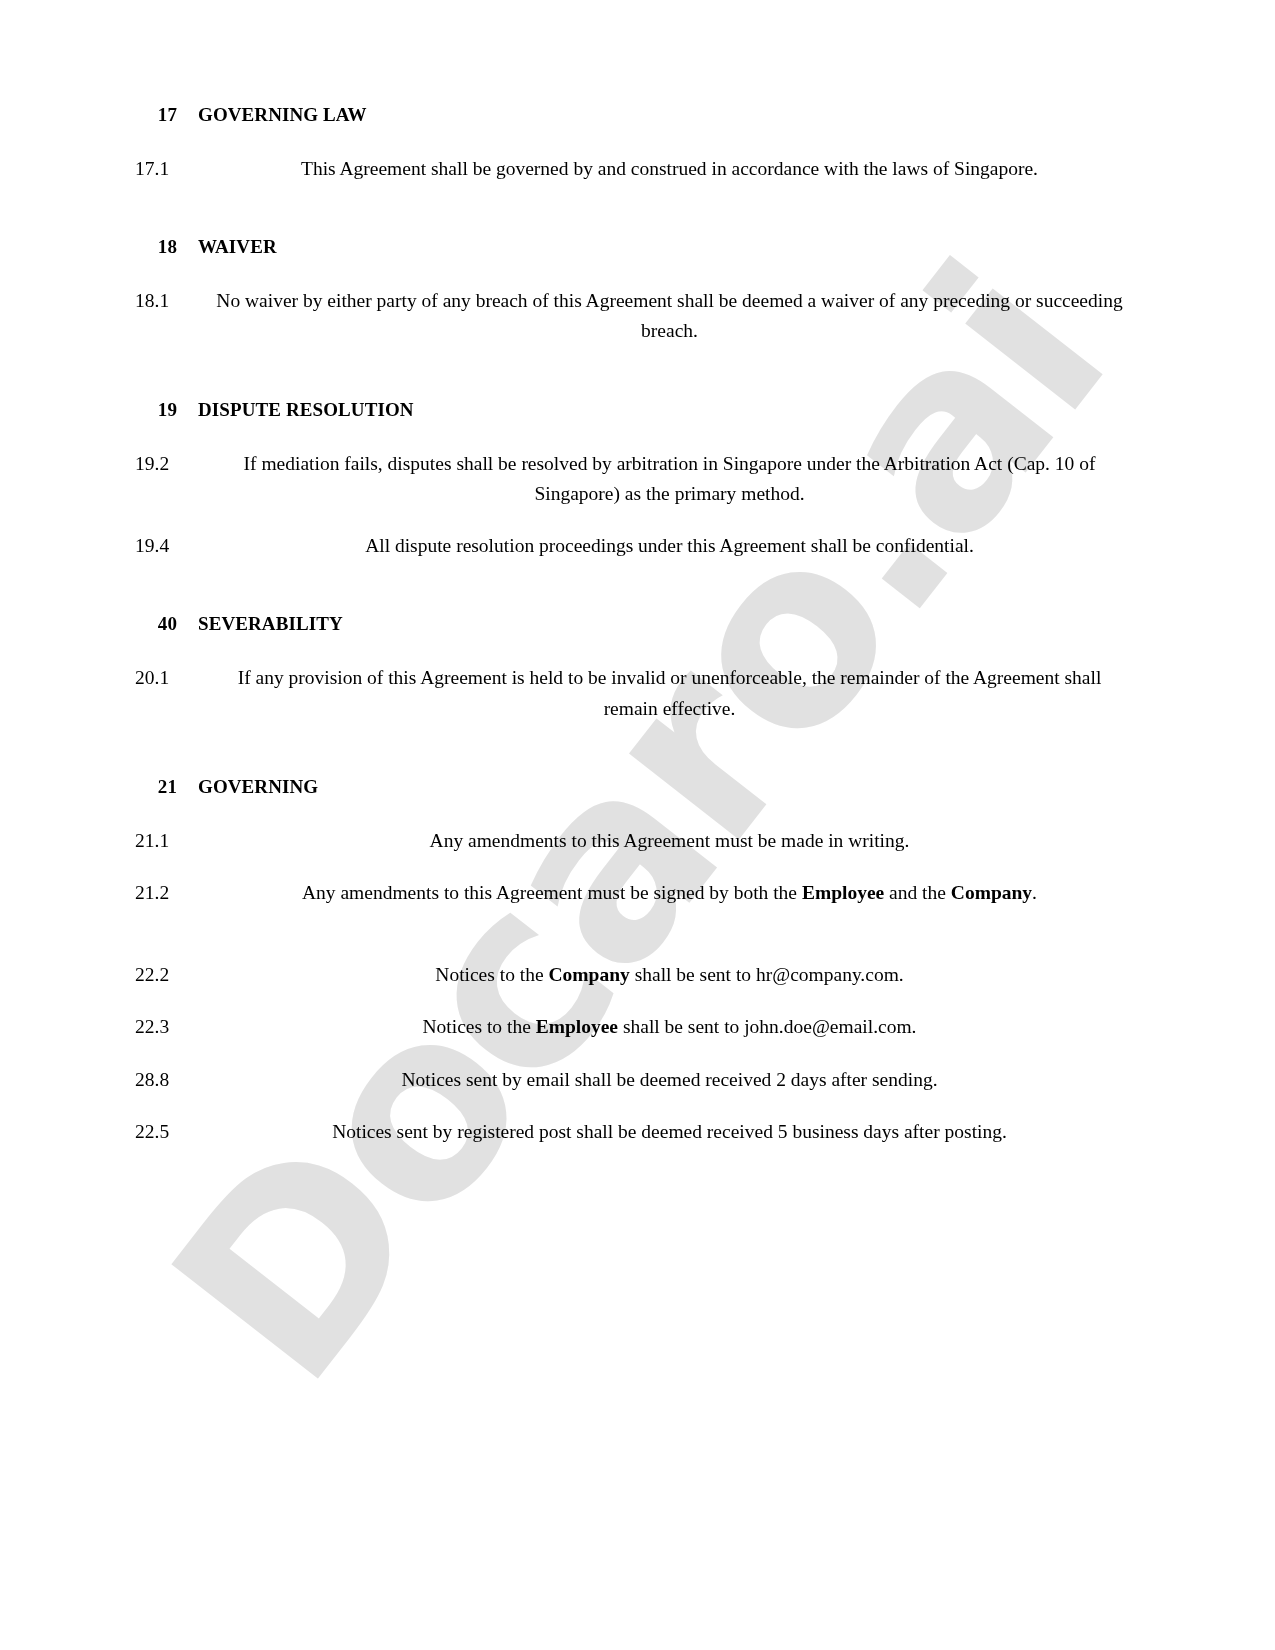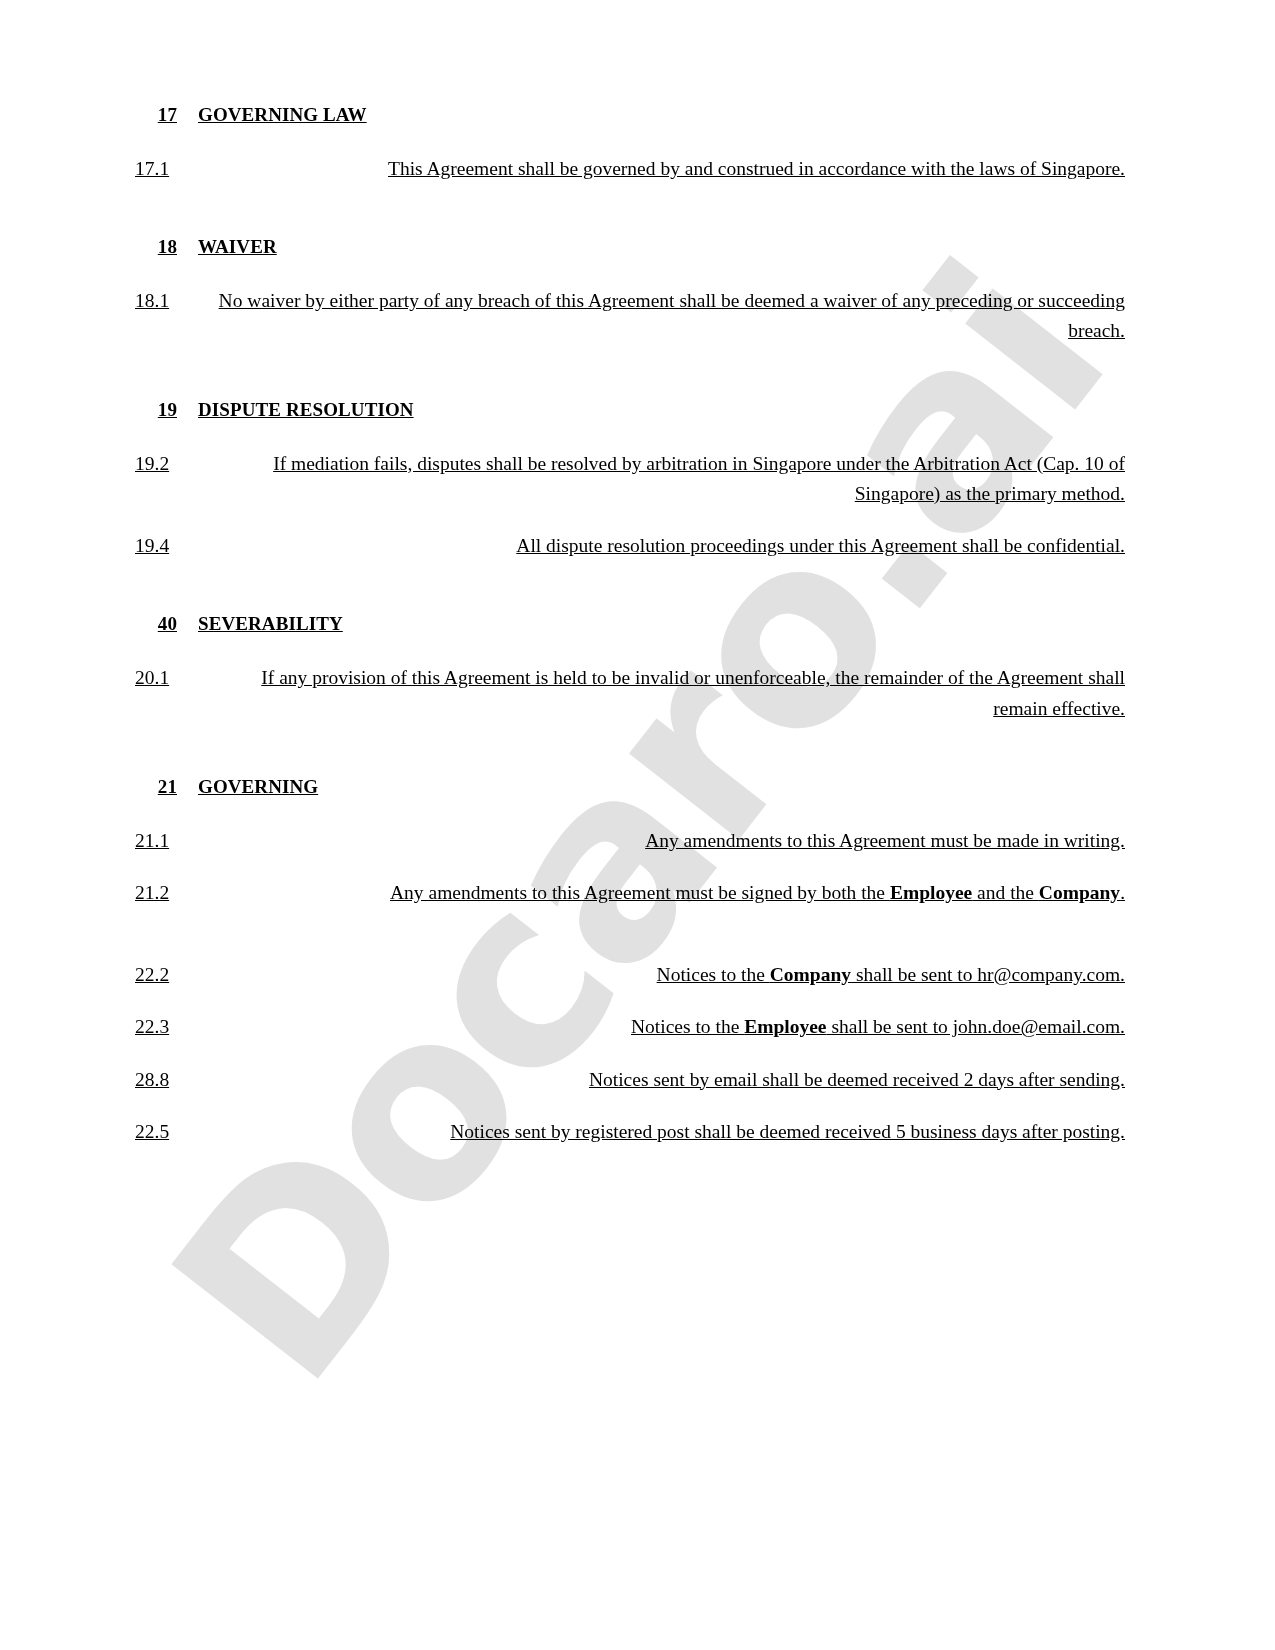--- a/index.html
+++ b/index.html
@@ -47,21 +47,20 @@
   }
   
   .content {
     position: relative;
     z-index: 1;
     padding: 104px 150px 0 135px;
     box-sizing: border-box;
   }
   .section {
     margin: 0;
-    text-decoration: underline;
   }
   .section + .section {
     margin-top: 52px;
   }
   .heading {
     display: flex;
     align-items: baseline;
     margin: 0 0 28px 0;
     font-weight: 700;
     font-size: 19px;
@@ -91,21 +90,21 @@
   .clause .c-num {
     width: 63px;
     flex: 0 0 63px;
     text-align: left;
     padding-right: 0;
     box-sizing: border-box;
     white-space: nowrap;
   }
   .clause .c-text {
     flex: 1 1 auto;
-    text-align: right;
+    text-align: center;
     margin-left: 16px;
   }
   .clause .c-text b {
     font-weight: 700;
   }
 </style>
 </head>
 <body style="color: rgb(0, 0, 0);">
 
 <div class="page" style="background: rgb(255, 255, 255);">

